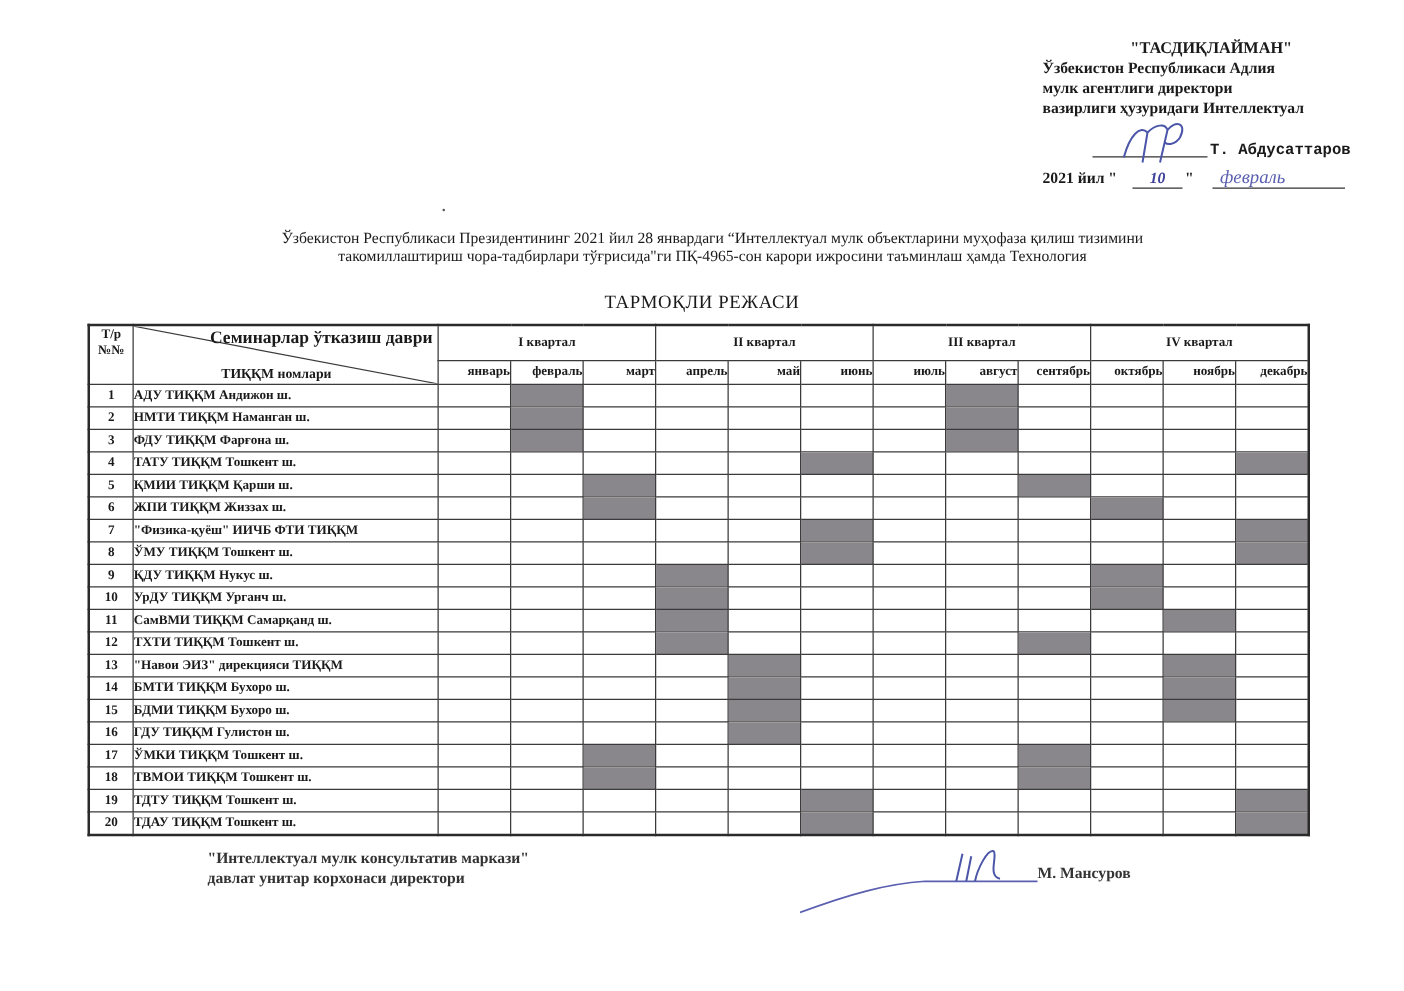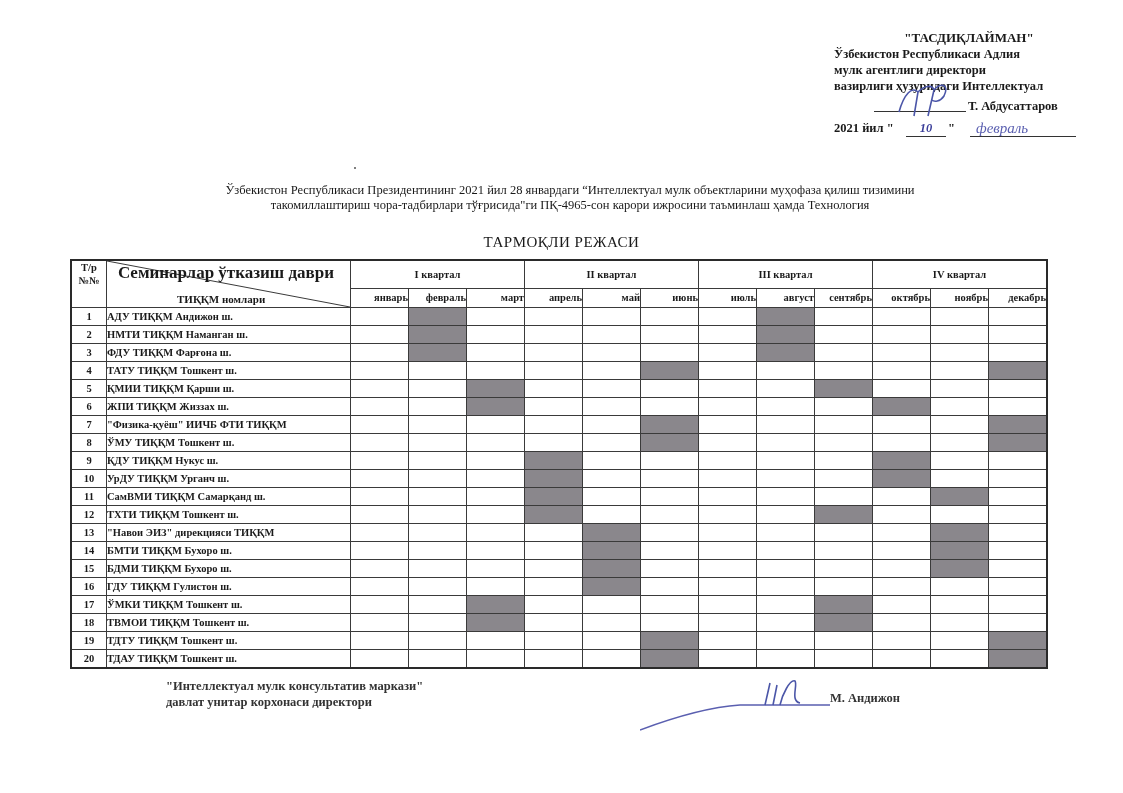--- a/index.html
+++ b/index.html
@@ -1,36 +1,36 @@
 <!DOCTYPE html>
 <html><head>
 <meta charset="utf-8">
 <style>
   html, body { margin:0; padding:0; background:#ffffff; }
   body { width:1123px; height:793px; position:relative; overflow:hidden;
          font-family:"Liberation Serif", serif; color:#1a1a1a; }
   .approve { position:absolute; left:834px; top:30px; width:260px; font-weight:bold; font-size:12.5px; line-height:16px; }
   .approve .ttl { text-align:center; font-size:13px; padding-left:0; margin-left:10px; }
   .approve .line { white-space:nowrap; }
-  .approve .signrow { position:relative; height:22px; margin-top:2px; }
+  .approve .signrow { position:relative; height:22px; margin-top:16px;font-family:Liberation Mono, monospace; }
   .approve .sigline { position:absolute; left:40px; top:15px; width:92px; border-bottom:1px solid #333; }
   .approve .signame { position:absolute; left:134px; top:2px; }
   .approve .daterow { position:relative; height:20px; }
   .approve .year { position:absolute; left:0; top:2px; }
   .approve .day { position:absolute; left:72px; top:2px; width:40px; text-align:center; border-bottom:1px solid #333; color:#3b3f9a; font-style:italic; }
   .approve .month { position:absolute; left:136px; top:2px; width:100px; border-bottom:1px solid #333; color:#5a5fb0; font-style:italic; font-weight:normal; font-size:15px; padding-left:6px; }
   .sig-svg { position:absolute; }
   .intro { position:absolute; left:150px; top:183px; width:840px; text-align:center; font-size:12.5px; line-height:14.5px; }
   .doc-title { position:absolute; left:0; width:1123px; top:234px; text-align:center; font-weight:normal; font-size:15px; letter-spacing:0.5px; }
   table.plan { position:absolute; left:70px; top:259px; border-collapse:collapse; table-layout:fixed; }
   table.plan td, table.plan th { border:1px solid #3a3a3a; padding:0; font-size:10.5px; font-weight:bold; overflow:hidden; white-space:nowrap; }
   table.plan { border:2px solid #2a2a2a; }
   th.num-h { width:34px; text-align:center; vertical-align:top; padding-top:5px; font-size:10.5px; line-height:13px; }
   th.name-h { width:243px; position:relative; height:46px; }
-  th.name-h .top { position:absolute; right:16px; top:2px; font-size:17px;margin-left:20px; }
+  th.name-h .top { position:absolute; right:4px; top:2px; font-size:14px;margin-left:20px; }
   th.name-h .bot { position:absolute; left:70px; bottom:2px; font-size:11px; }
   th.name-h svg { position:absolute; left:0; top:0; }
   th.q { height:26px; font-size:11.5px; }
   th.m { height:18px; font-size:8.5px; width:57px;text-align:right; }
   td.n { text-align:center; height:17px; font-size:11px; }
   td.nm { padding-left:3px; font-size:11px; }
   td.cell { width:57px; }
   td.cell.on { background:#8a878c; }
   .footer-left { position:absolute; left:166px; top:678px; font-weight:bold; font-size:12.5px; line-height:16px; color:#333; }
   .footer-right { position:absolute; left:830px; top:691px; font-weight:bold; font-size:12.5px; color:#333; }
@@ -427,13 +427,13 @@
 </table>
 
 <div class="footer-left">
   <div>"Интеллектуал мулк консультатив маркази"</div>
   <div>давлат унитар корхонаси директори</div>
 </div>
 <svg class="sig-svg" width="200" height="60" style="left:640px;top:675px;" viewBox="0 0 200 60">
   <path d="M0 55 C 40 40, 70 32, 100 30 L 190 30" fill="none" stroke="#5a5fb0" stroke-width="1.4"></path>
   <path d="M125 30 L 130 8 M 133 30 L 137 10 M 140 30 C 142 20, 150 4, 155 6 C 158 10, 150 26, 160 28" fill="none" stroke="#4b56a8" stroke-width="1.6"></path>
 </svg>
-<div class="footer-right">М. Андижон</div>
+<div class="footer-right">М. Мансуров</div>
 
 </body></html>

